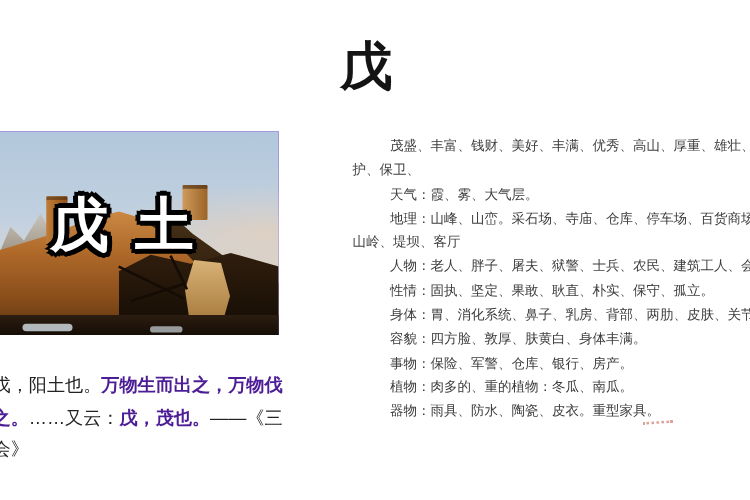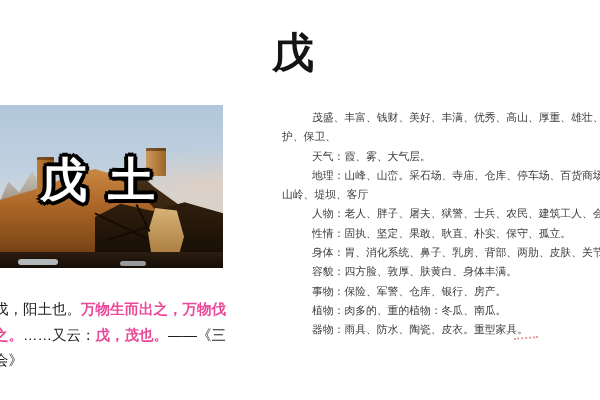--- a/index.html
+++ b/index.html
@@ -23,21 +23,21 @@
   .attr-line{white-space:nowrap;}
   .attr-line.indent{padding-left:30px;}
 
   
   .quote{
     position:absolute;left:-6px;top:297px;width:260px;
     font-size:14.5px;line-height:25.5px;
   }
   .qline{white-space:nowrap;}
   .seg-black{color:#222222;}
-  .seg-red{color:#ec4899;font-weight:700;margin-top:20px;}
+  .seg-red{color:#4c1d95;font-weight:700;margin-top:20px;}
 
   
   .photo{
     position:absolute;left:0;top:105px;width:223px;height:163px;
     overflow:hidden;background:#6d28d9;
   }
   .p-sky{position:absolute;inset:0;
     background:linear-gradient(180deg,#b2c7db 0%,#c0d0e0 40%,#ccd4dc 55%,#d9d3c5 70%);}
   .p-glow{position:absolute;right:0;top:25%;width:65%;height:45%;
     background:radial-gradient(ellipse at 92% 55%,rgba(235,206,178,.6),rgba(235,206,178,0) 70%);}

